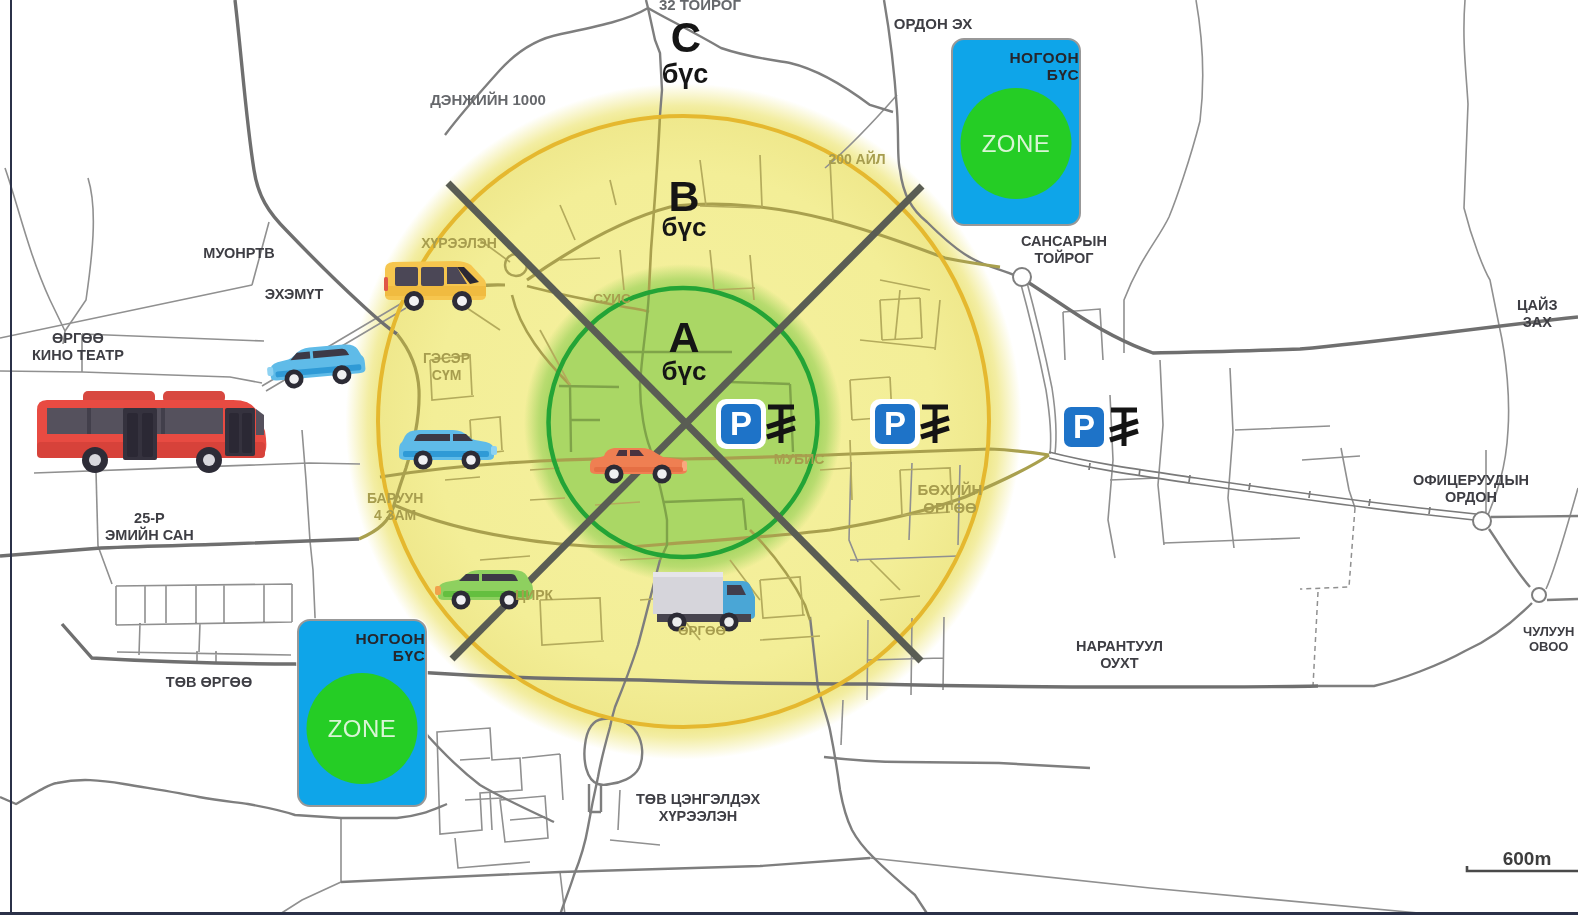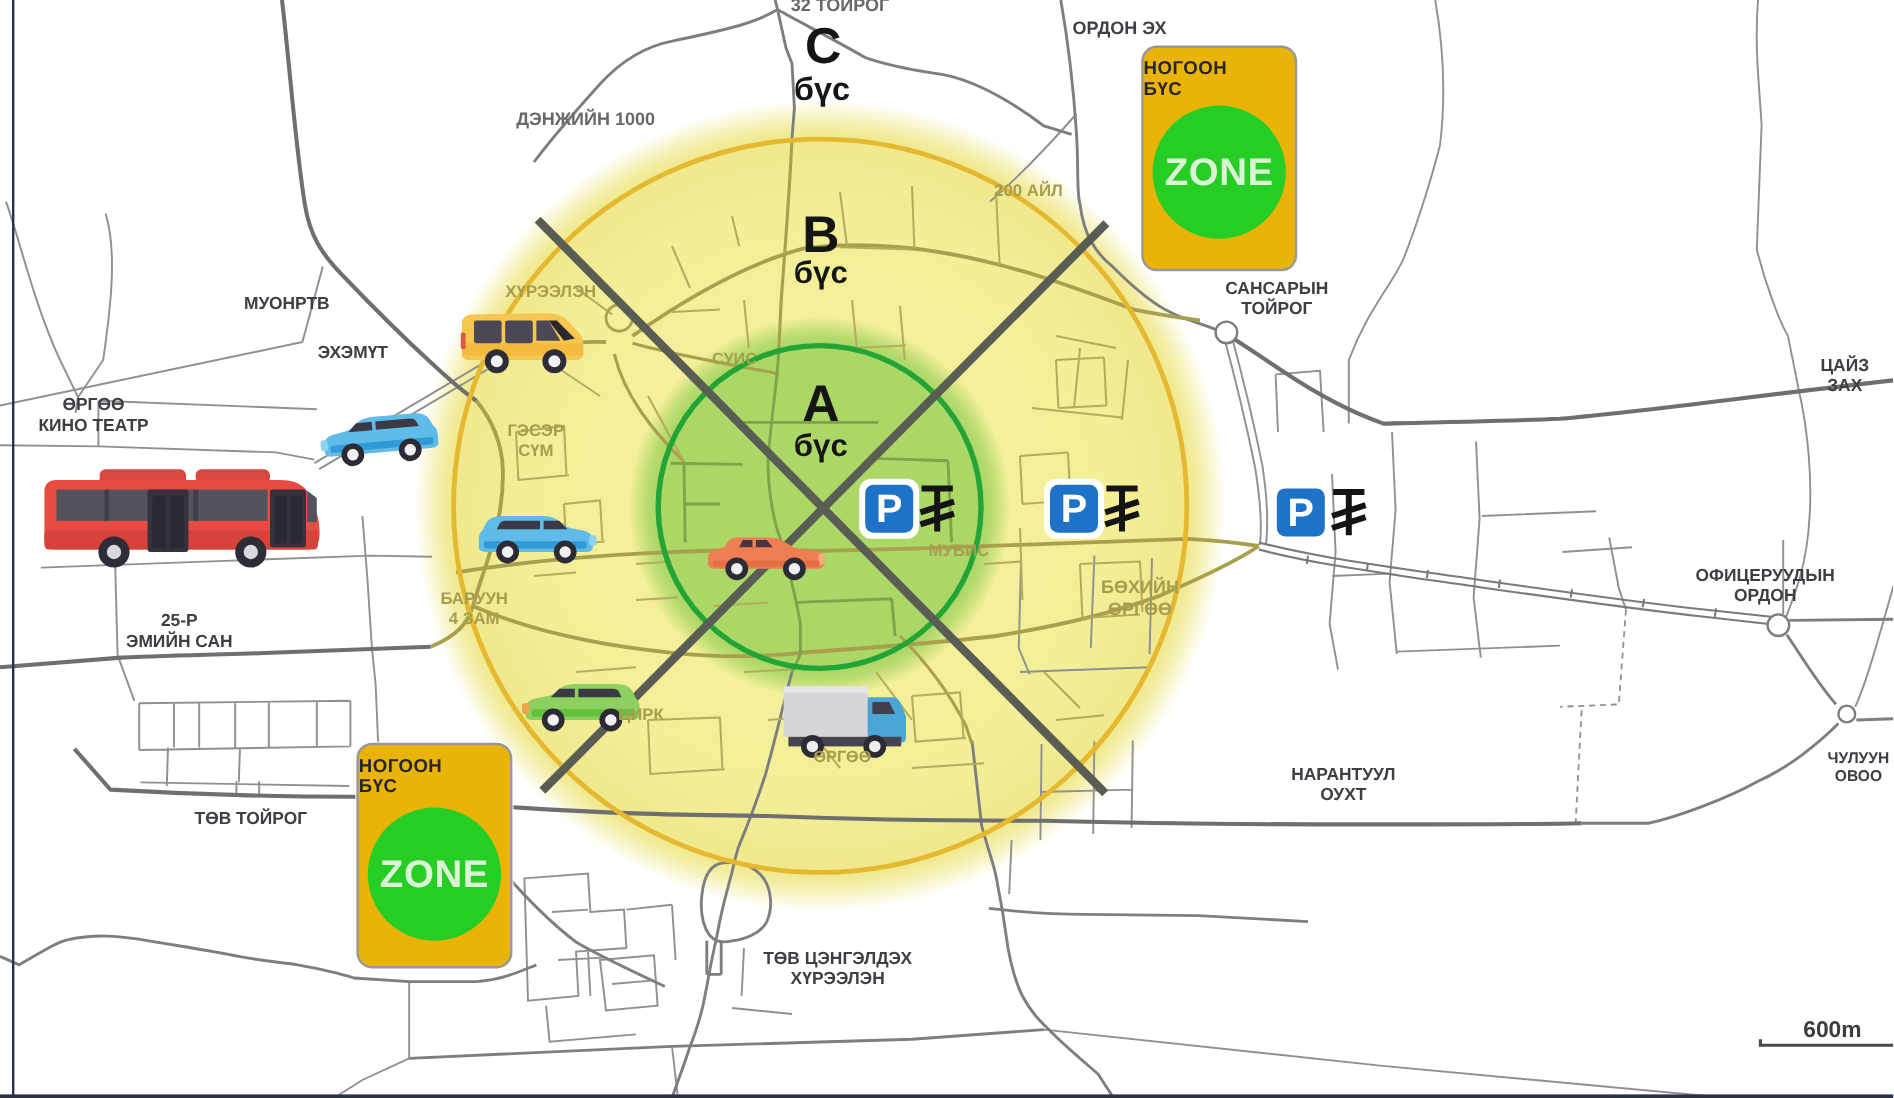--- a/index.html
+++ b/index.html
@@ -1,23 +1,23 @@
 <!DOCTYPE html>
 <html><head><meta charset="utf-8">
 <style>
 html,body{margin:0;padding:0;background:#fff}
 #map{position:relative;width:1578px;height:915px;background:#ffffff;overflow:hidden;font-family:"Liberation Sans",sans-serif}
 .lbl{position:absolute;font-weight:bold;color:#3e3e44;white-space:nowrap;transform:translate(-50%,-50%);line-height:1.18;text-align:center}
 .lft{transform:none;text-align:center}
 .olive{color:#a79d4e}
 .grey{color:#66686c}
-.zsign{position:absolute;width:126px;height:184px;background:#eab308;border:2px solid #989898;border-radius:13px;text-align:left;box-shadow:0 0 0 1px rgba(255,255,255,.8)}
+.zsign{position:absolute;width:126px;height:184px;background:#0ea5e9;border:2px solid #989898;border-radius:13px;text-align:right;box-shadow:0 0 0 1px rgba(255,255,255,.8)}
 .zsign .t{margin-top:9px;font-size:15.5px;font-weight:bold;color:#26262c;line-height:17px;letter-spacing:.4px}
 .zsign .c{position:absolute;left:50%;transform:translateX(-50%);width:111px;height:111px;border-radius:50%;background:#25cd25;display:flex;align-items:center;justify-content:center}
-.zsign .c span{font-size:32px;font-weight:bold;color:#d9f5d5;letter-spacing:.5px}
+.zsign .c span{font-size:24px;font-weight:normal;color:#d9f5d5;letter-spacing:.5px}
 </style></head><body>
 <div id="map">
 
 <div style="position:absolute;left:345px;top:83px;width:677px;height:677px;background:radial-gradient(circle closest-side,#f5f1a0 0px,#f3ee97 250px,#efe88c 306px,rgba(240,233,140,.8) 316px,rgba(243,238,151,0) 338px)"></div>
 
 <div style="position:absolute;left:523px;top:262.5px;width:320px;height:320px;background:radial-gradient(circle closest-side,#aad765 0px,#aad765 136px,rgba(170,215,101,.8) 144px,rgba(170,215,101,0) 159px)"></div>
 <svg width="1578" height="915" style="position:absolute;left:0;top:0">
 
 <g fill="none" stroke="#909090" stroke-width="1.6">
 <path d="M5,168 C18,205 28,252 50,300 L65,331 L63,344"></path>
@@ -310,21 +310,21 @@
 <div class="lbl" style="left:684px;top:371px;font-size:26px;color:#151515">бүс</div>
 
 <div class="lbl olive" style="left:799px;top:459px;font-size:14px">МУБИС</div>
 
 <div class="lbl olive" style="left:950px;top:499px;font-size:15px">БӨХИЙН<br>ӨРГӨӨ</div>
 
 <div class="lbl lft" style="left:105px;top:510px;font-size:14.5px">25-Р<br>ЭМИЙН САН</div>
 
 <div class="lbl lft olive" style="left:367px;top:490px;font-size:14px">БАРУУН<br>4 ЗАМ</div>
 
-<div class="lbl" style="left:209px;top:683px;font-size:14.5px">ТӨВ ТОЙРОГ</div>
+<div class="lbl" style="left:209px;top:683px;font-size:14.5px">ТӨВ ӨРГӨӨ</div>
 
 <div class="lbl olive" style="left:534px;top:595px;font-size:14px">ЦИРК</div>
 
 <div class="lbl olive" style="left:702px;top:631px;font-size:13.5px">ӨРГӨӨ</div>
 
 <div class="lbl lft" style="left:1076px;top:638px;font-size:14.5px">НАРАНТУУЛ<br>ОУХТ</div>
 
 <div class="lbl lft" style="left:1523px;top:624px;font-size:13px">ЧУЛУУН<br>ОВОО</div>
 
 <div class="lbl" style="left:1471px;top:489px;font-size:14.5px">ОФИЦЕРУУДЫН<br>ОРДОН</div>

